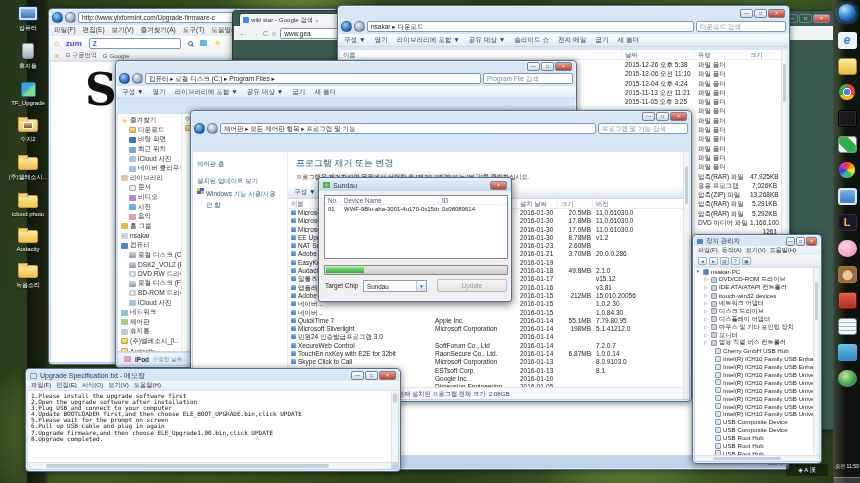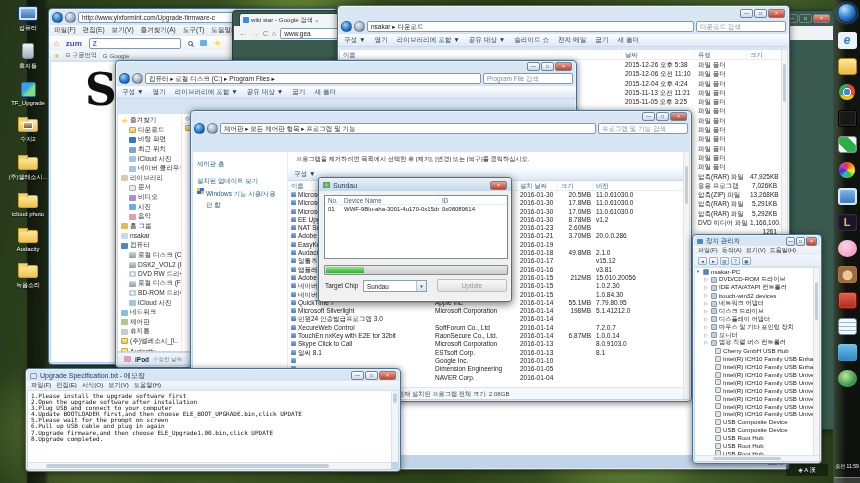--- a/index.html
+++ b/index.html
@@ -623,20 +623,21 @@
   <div class="body" style="position:absolute;left:2px;right:2px;top:41px;bottom:2px">
     <div class="abs" style="left:0;top:0;bottom:0;width:95px;background:#fff;border-right:1px solid #e8eef4;padding:6px 4px;font-size:6.4px;color:#1f5a7d;line-height:11px">
       <div>제어판 홈</div>
       <div style="margin-top:6px">설치된 업데이트 보기</div>
       <div style="display:flex;gap:2px;margin-top:2px">
         <span class="sic" style="background:conic-gradient(#2a6ee8 0 90deg,#e8c02a 0 180deg,#2a6ee8 0 270deg,#e8c02a 0)"></span>
         <span>Windows 기능 사용/사용 안 함</span>
       </div>
     </div>
     <div class="abs" style="left:95px;right:0;top:0;bottom:0;background:#fff">
+      <div style="padding:5px 8px 0;font-size:9px;color:#215a76">프로그램 제거 또는 변경</div>
       <div style="padding:3px 8px 0;font-size:6.2px;color:#333">프로그램을 제거하려면 목록에서 선택한 후 [제거], [변경] 또는 [복구]를 클릭하십시오.</div>
       <div class="cmd" style="margin-top:4px">
         <span>구성 ▼</span>
       </div>
       <div class="hrow gpr">
         <div>이름</div>
         <div>게시자</div>
         <div>설치 날짜</div>
         <div>크기</div>
         <div>버전</div>

